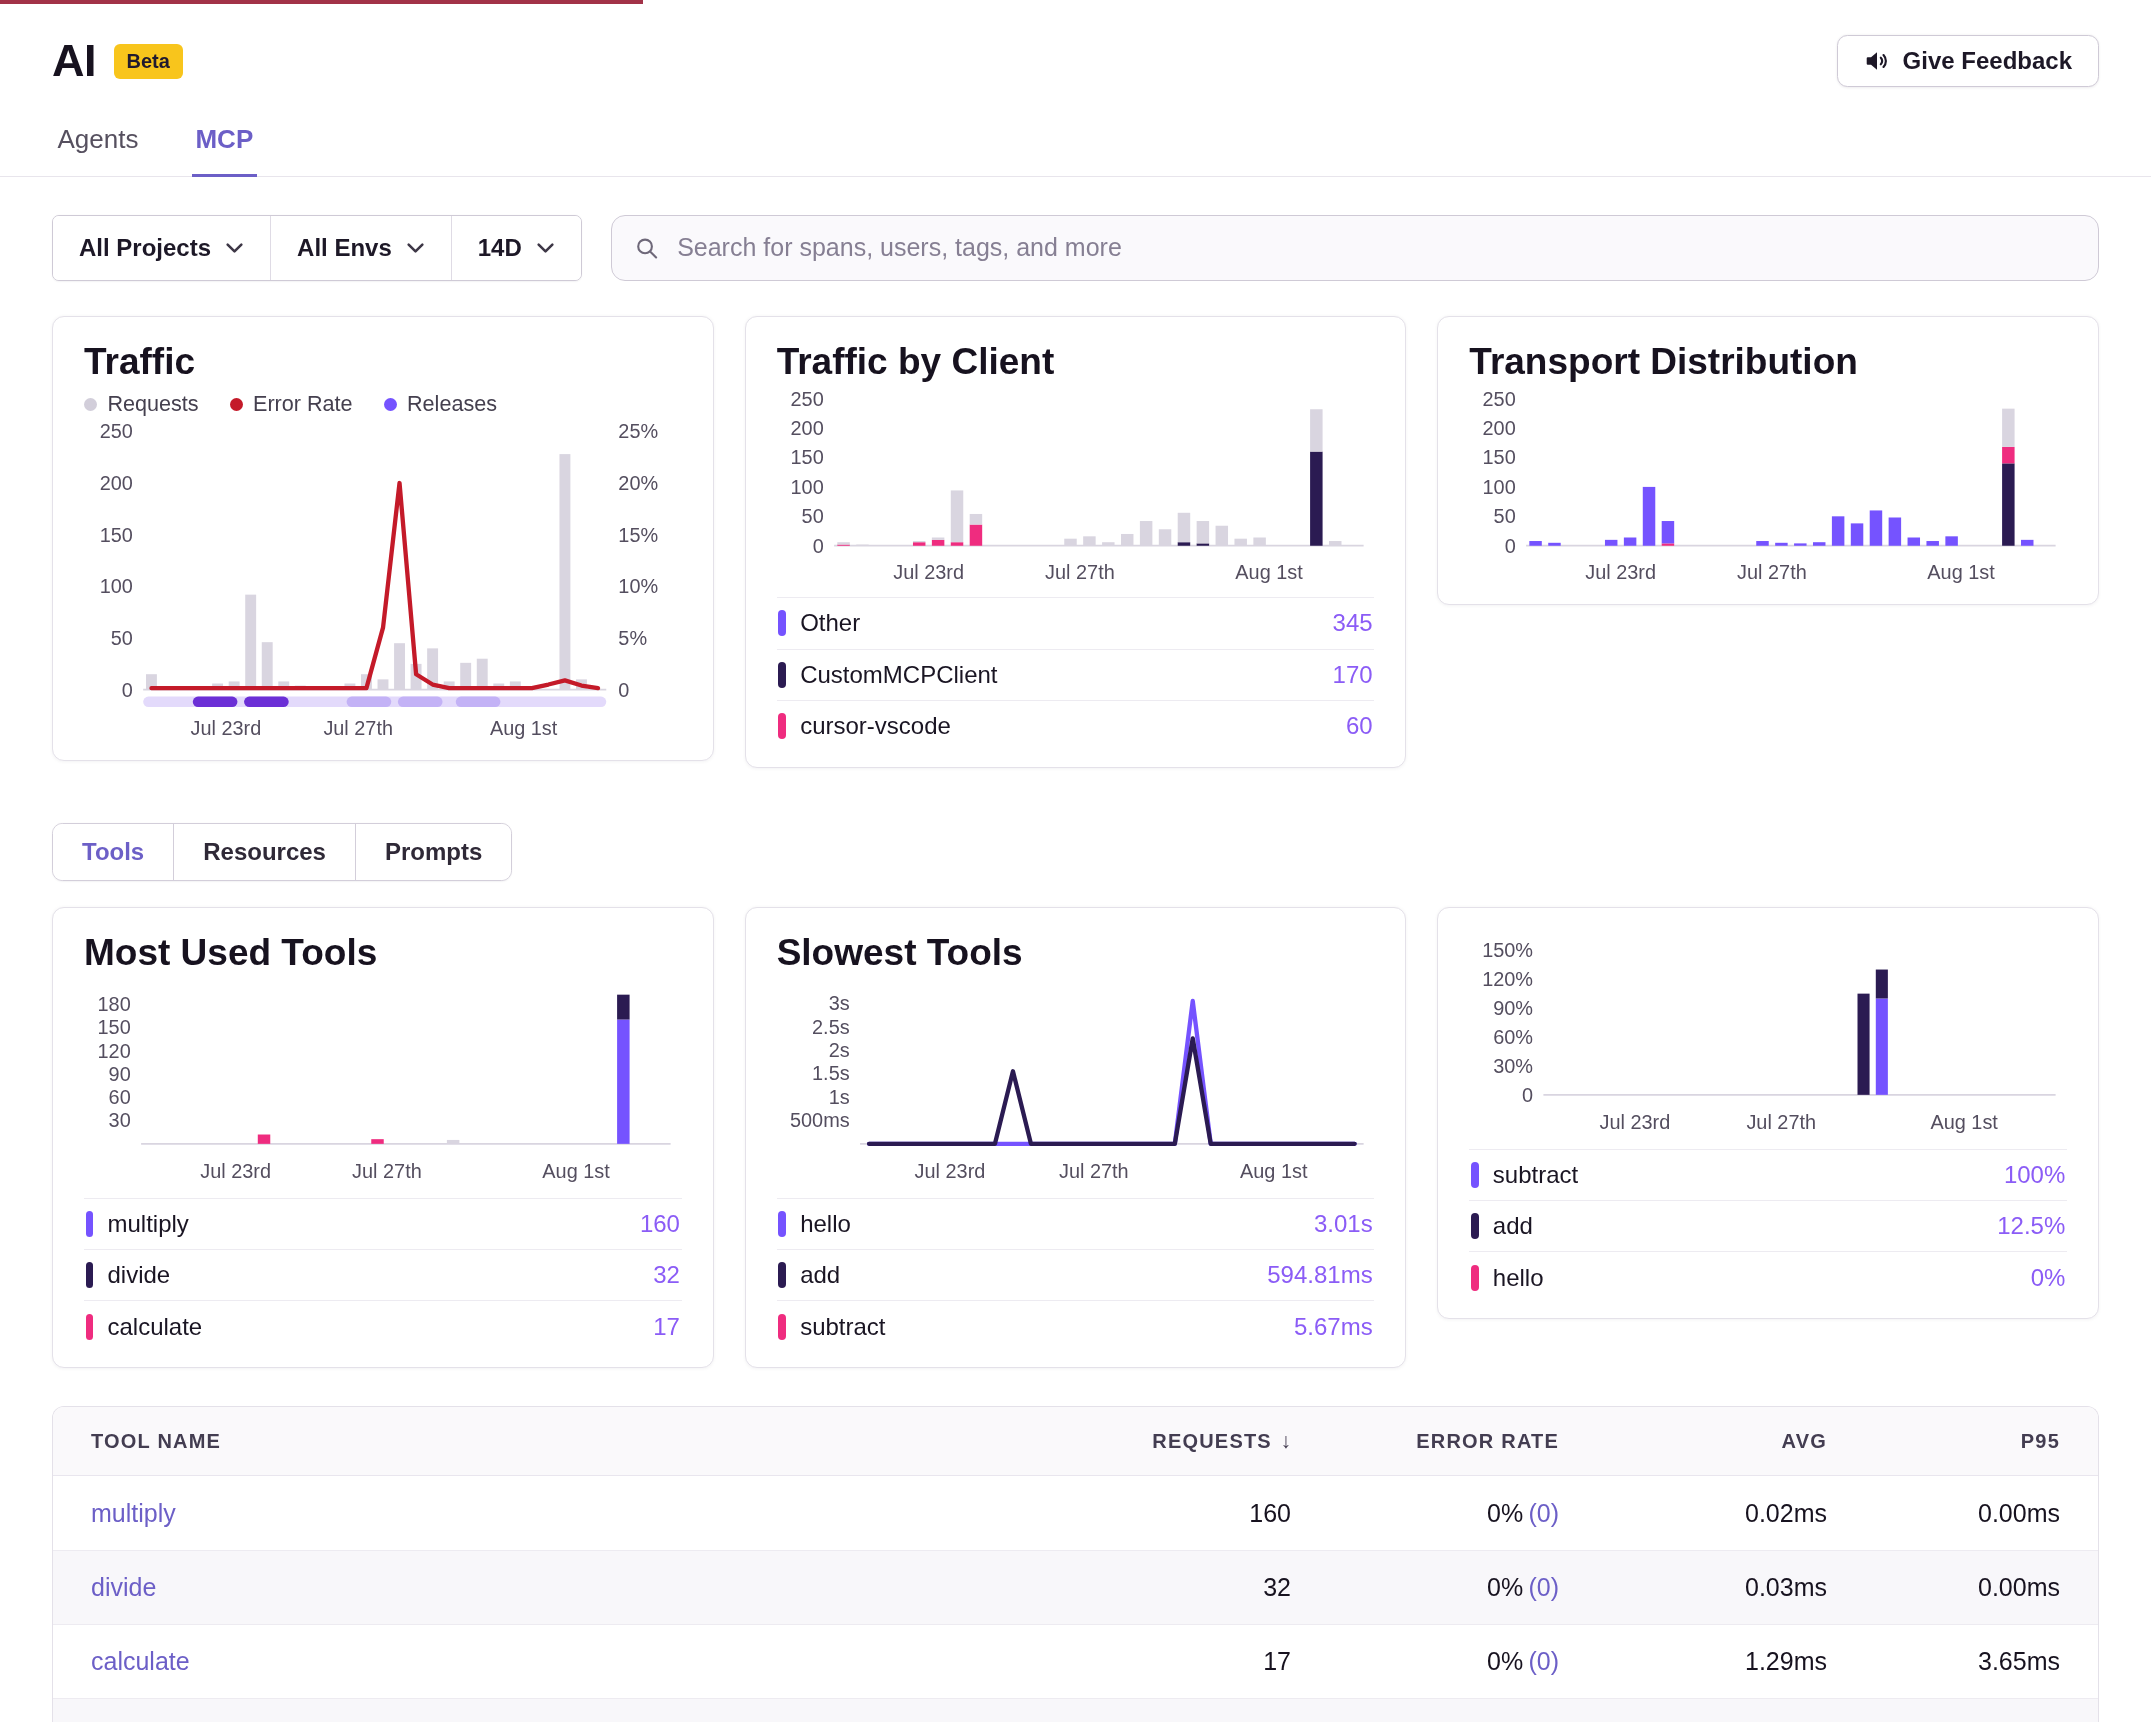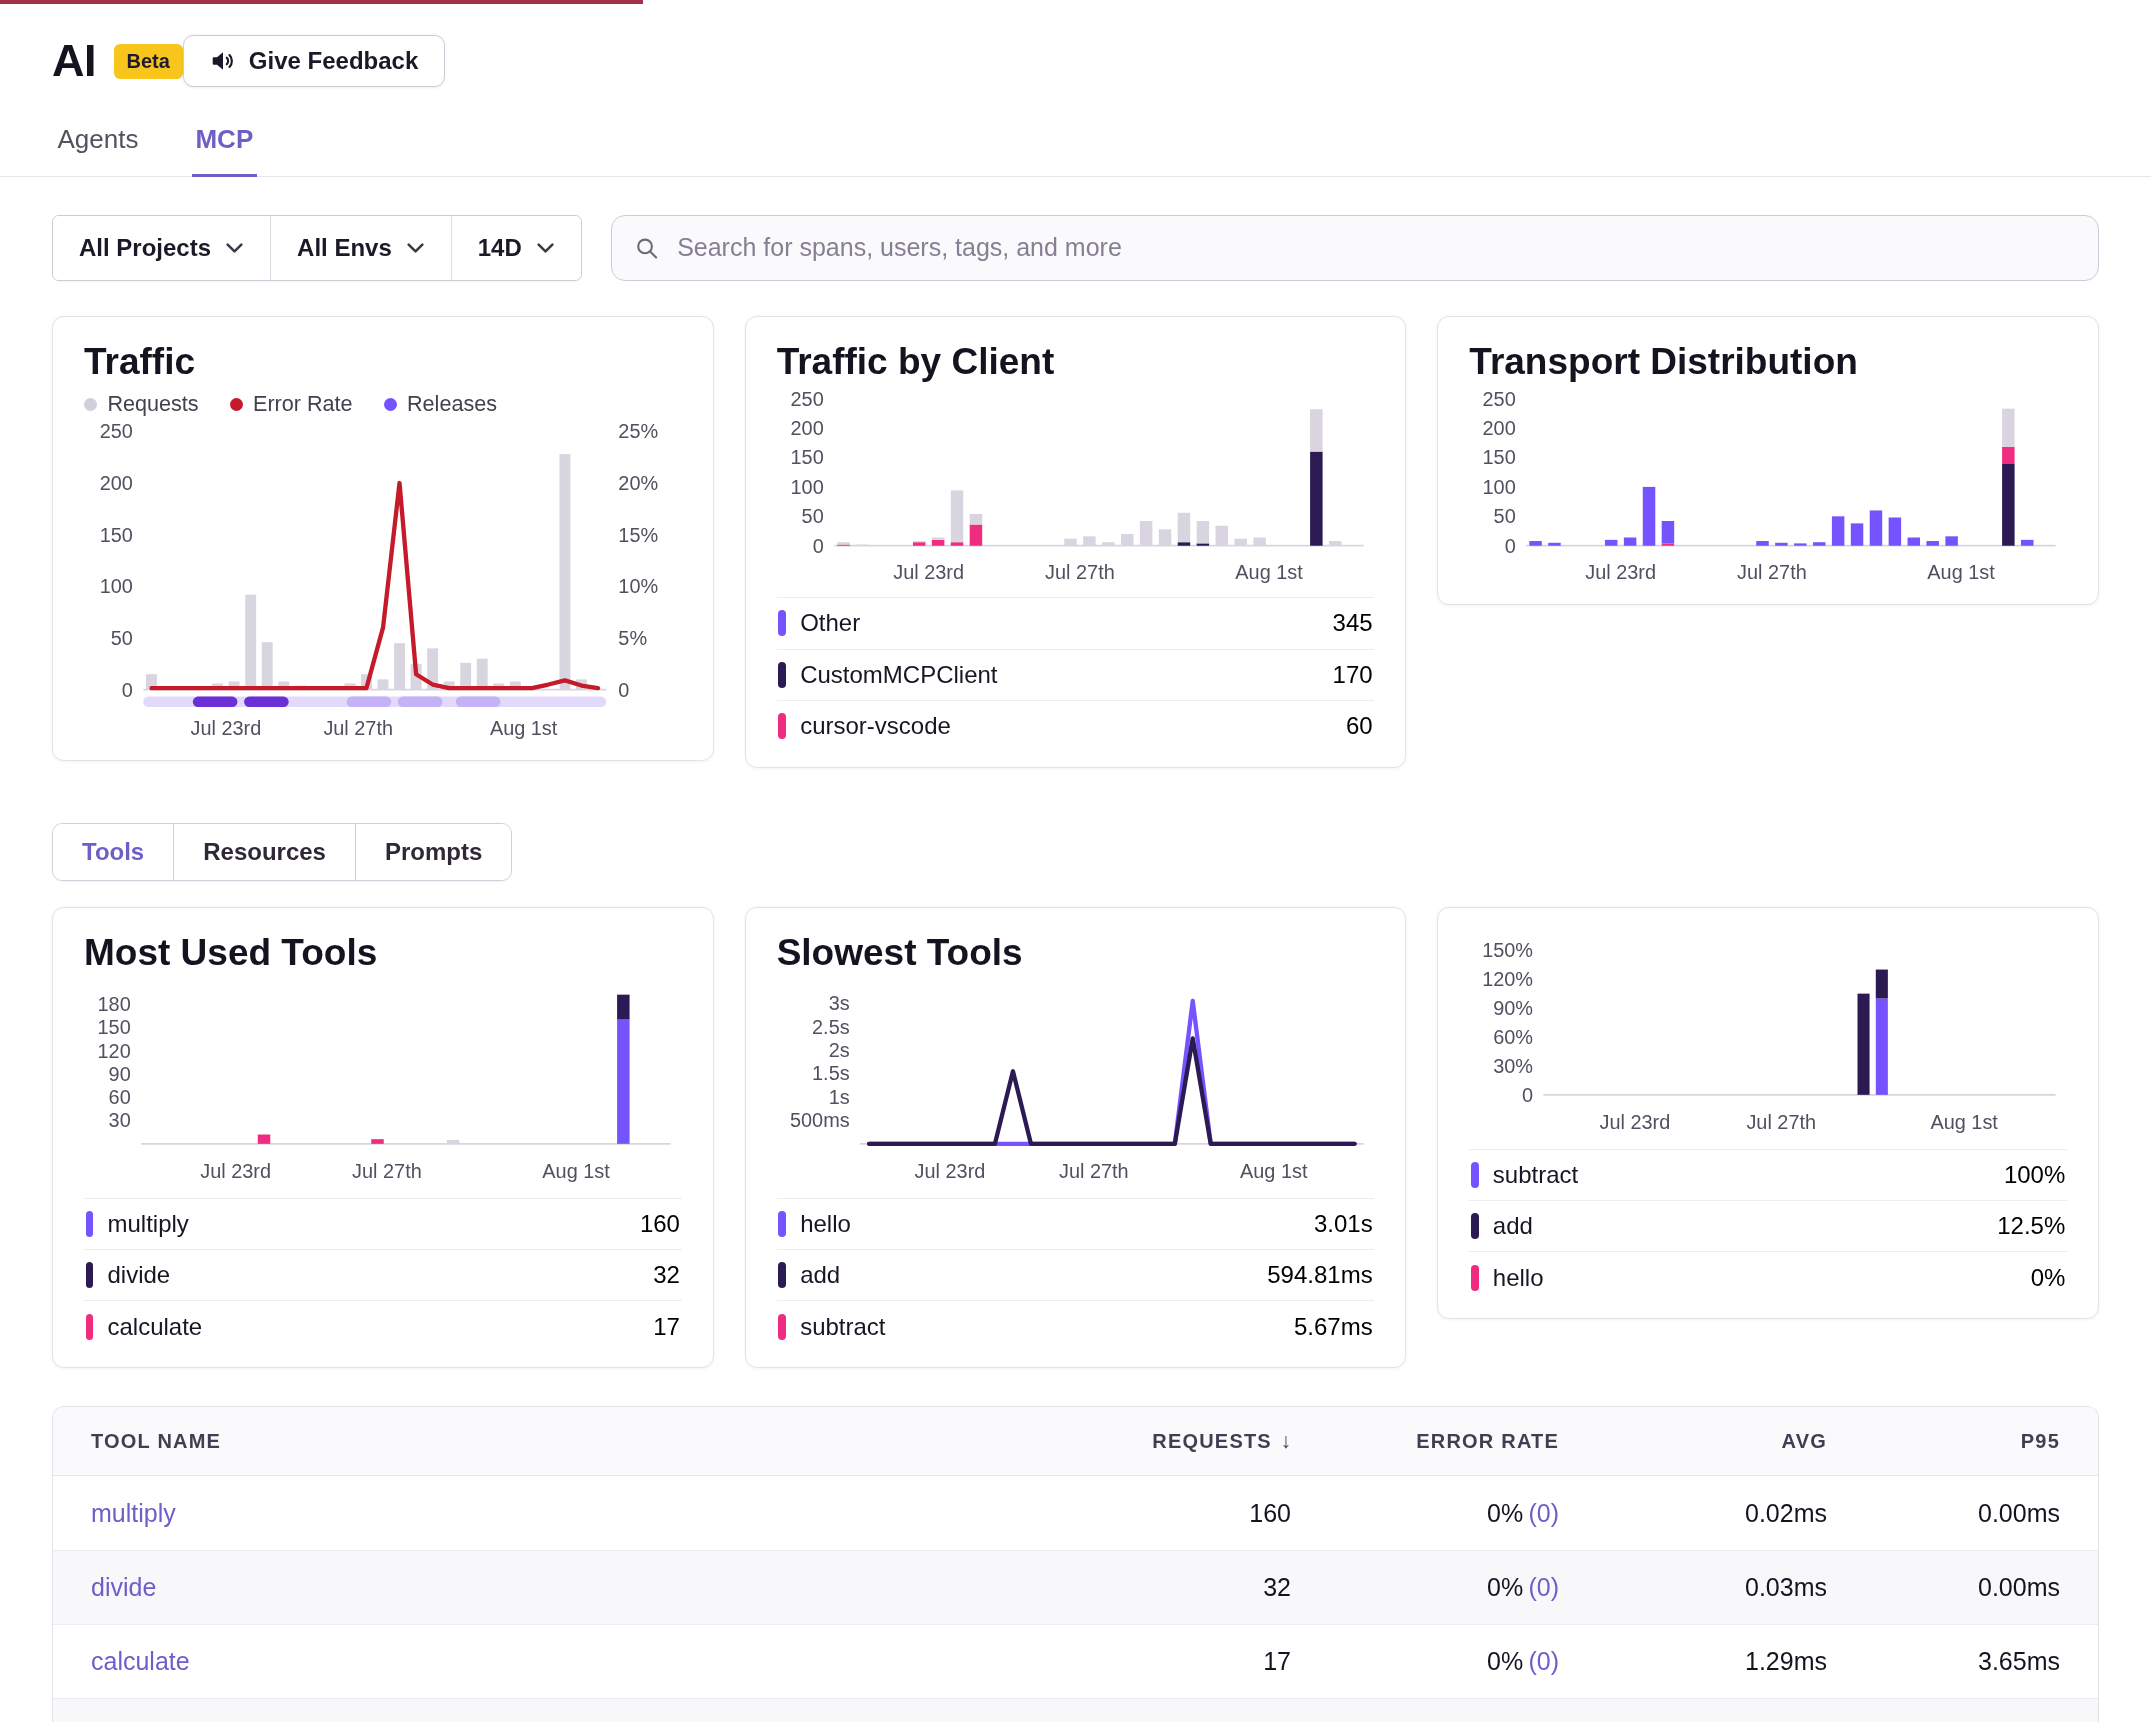--- a/index.html
+++ b/index.html
@@ -5,21 +5,21 @@
   * { box-sizing: border-box; }
   html,body { margin:0; padding:0; }
   body {
     width:2151px; height:1722px; overflow:hidden; position:relative;
     background:#ffffff; color:#17121F;
     font-family:"Liberation Sans", sans-serif;
   }
   .toploader { position:absolute; top:0; left:0; width:643px; height:3.5px; background:#A23248; z-index:5; }
 
   
-  .hdr-row { display:flex; align-items:center; justify-content:flex-start; padding:35px 52px 0; }
+  .hdr-row { display:flex; align-items:center; justify-content:space-between; padding:35px 52px 0; }
   .title-wrap { display:flex; align-items:center; }
   h1.page-title { font-size:45px; font-weight:800; margin:0; letter-spacing:-0.4px; color:#17121F; }
   .beta { background:#F8C51C; color:#201A2E; font-size:20px; font-weight:700; padding:6px 13px; border-radius:6px; margin-left:17.3px; }
   .feedback { display:inline-flex; align-items:center; gap:13px; padding:11px 26px; border:0.9px solid #CFCAD6; border-radius:10.4px;
     background:#fff; font-size:24px; font-weight:700; color:#1D1827; box-shadow:0 0.9px 2.6px rgba(24,18,39,.08); cursor:pointer;
     font-family:"Liberation Sans", sans-serif; }
   .tabs-wrap { border-bottom:0.9px solid #E8E5EC; margin-top:21px; }
   .tabs { display:flex; gap:50px; padding:0 54px;text-align:center; }
   .tab { padding:15.6px 3.5px 19px; font-size:26px; color:#56505F; cursor:pointer; }
   .tab.active { color:#6C5FC7; font-weight:700; border-bottom:3.5px solid #6C5FC7; margin-bottom:-0.9px; }
@@ -41,21 +41,21 @@
   .tlegend { display:flex; gap:31px; align-items:center; margin:8.6px 0 3.5px; }
   .titem { display:flex; align-items:center; gap:10.4px; font-size:21.6px; color:#45404F; }
   .dot { width:13px; height:13px; border-radius:50%; background:#ccc; }
   svg.chart { display:block; }
   svg.chart text { font-size:23px; fill:#544E5F; font-family:"Liberation Sans", sans-serif; }
 
   .legend-list { margin-top:8.6px; }
   .lrow { display:flex; align-items:center; padding:11.2px 1.7px; border-top:0.9px solid #EDEBF1; cursor:pointer; }
   .lbar { width:7.8px; height:26px; border-radius:4.3px; flex:none; }
   .lname { margin-left:14px; font-size:24px; color:#1A1523; }
-  .lval { margin-left:auto; font-size:24px; color:#000000;text-align:right; }
+  .lval { margin-left:auto; font-size:24px; color:#8b5cf6;text-align:right; }
 
   
   .segs { display:inline-flex; border:0.9px solid #D3CEDA; border-radius:10.4px; overflow:hidden; background:#fff; margin:55px 0 0 52px; box-shadow:0 0.9px 1.7px rgba(24,18,39,.05); }
   .seg { padding:14px 29px; font-size:24px; font-weight:600; color:#2F2937; border:none; border-left:0.9px solid #D3CEDA; background:#fff; cursor:pointer; font-family:"Liberation Sans", sans-serif; }
   .seg:first-child { border-left:none; }
   .seg.active { color:#6C5FC7; font-weight:700; }
   .cards.row2 { margin-top:26px; }
 
   
   .table-card { margin:38px 52px 0; border:0.9px solid #E4E1E9; border-bottom:none; border-radius:12px 12px 0 0; overflow:hidden; background:#fff; }

